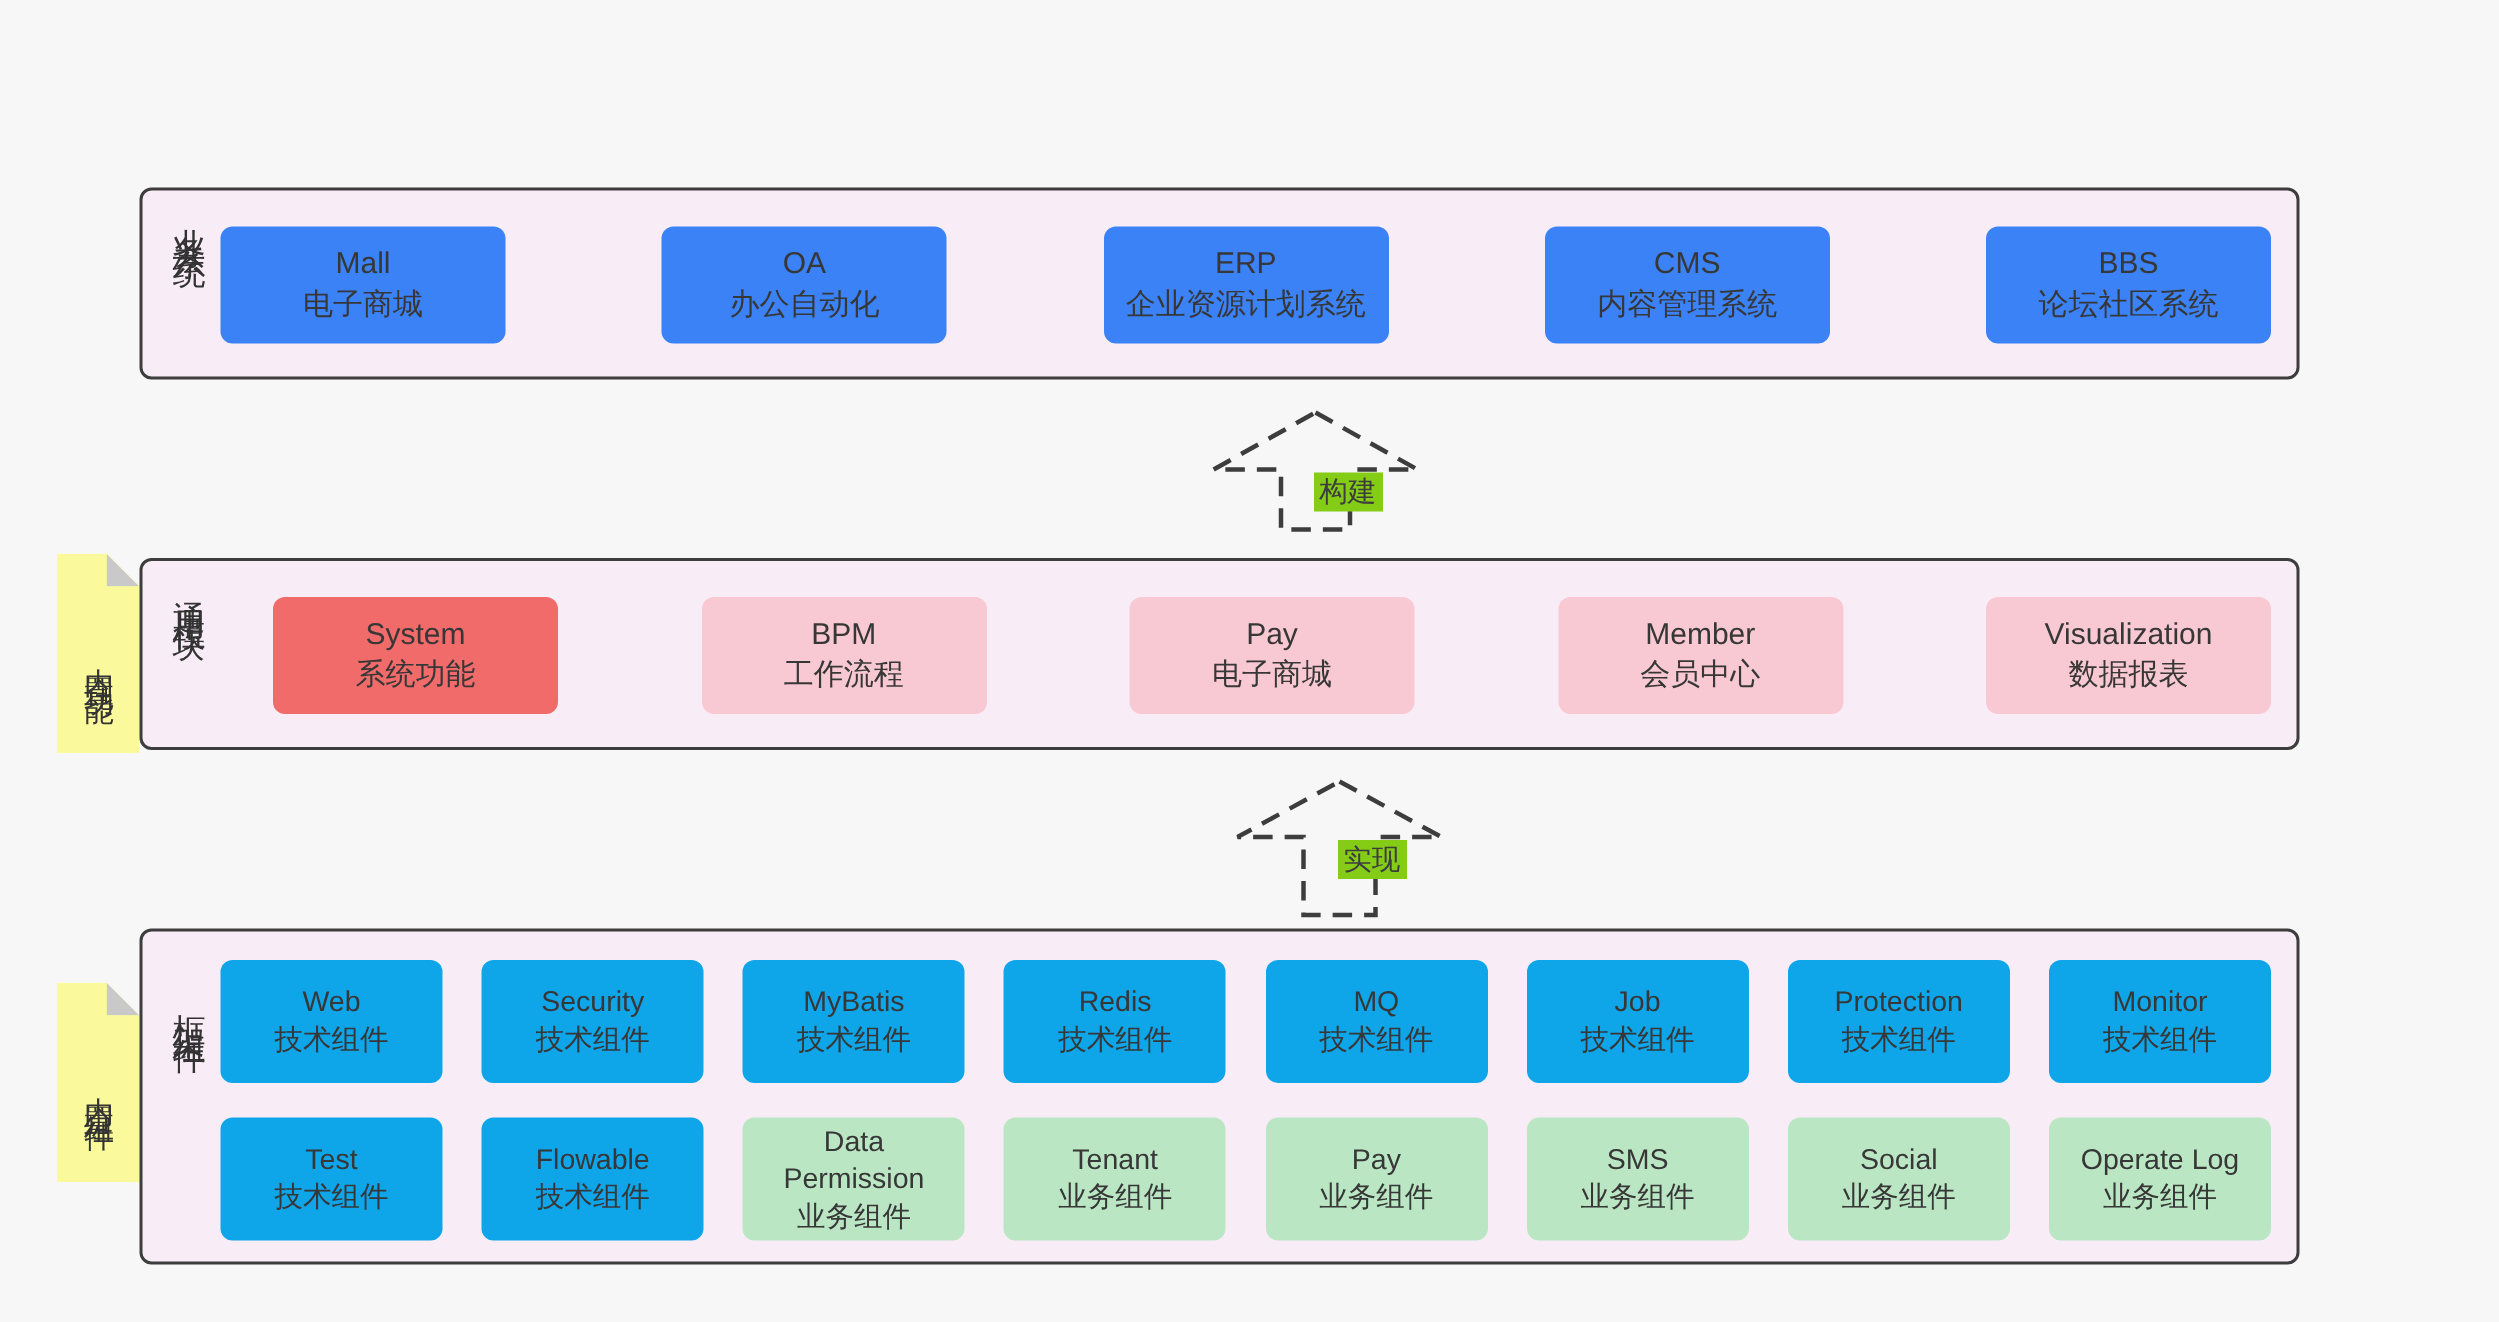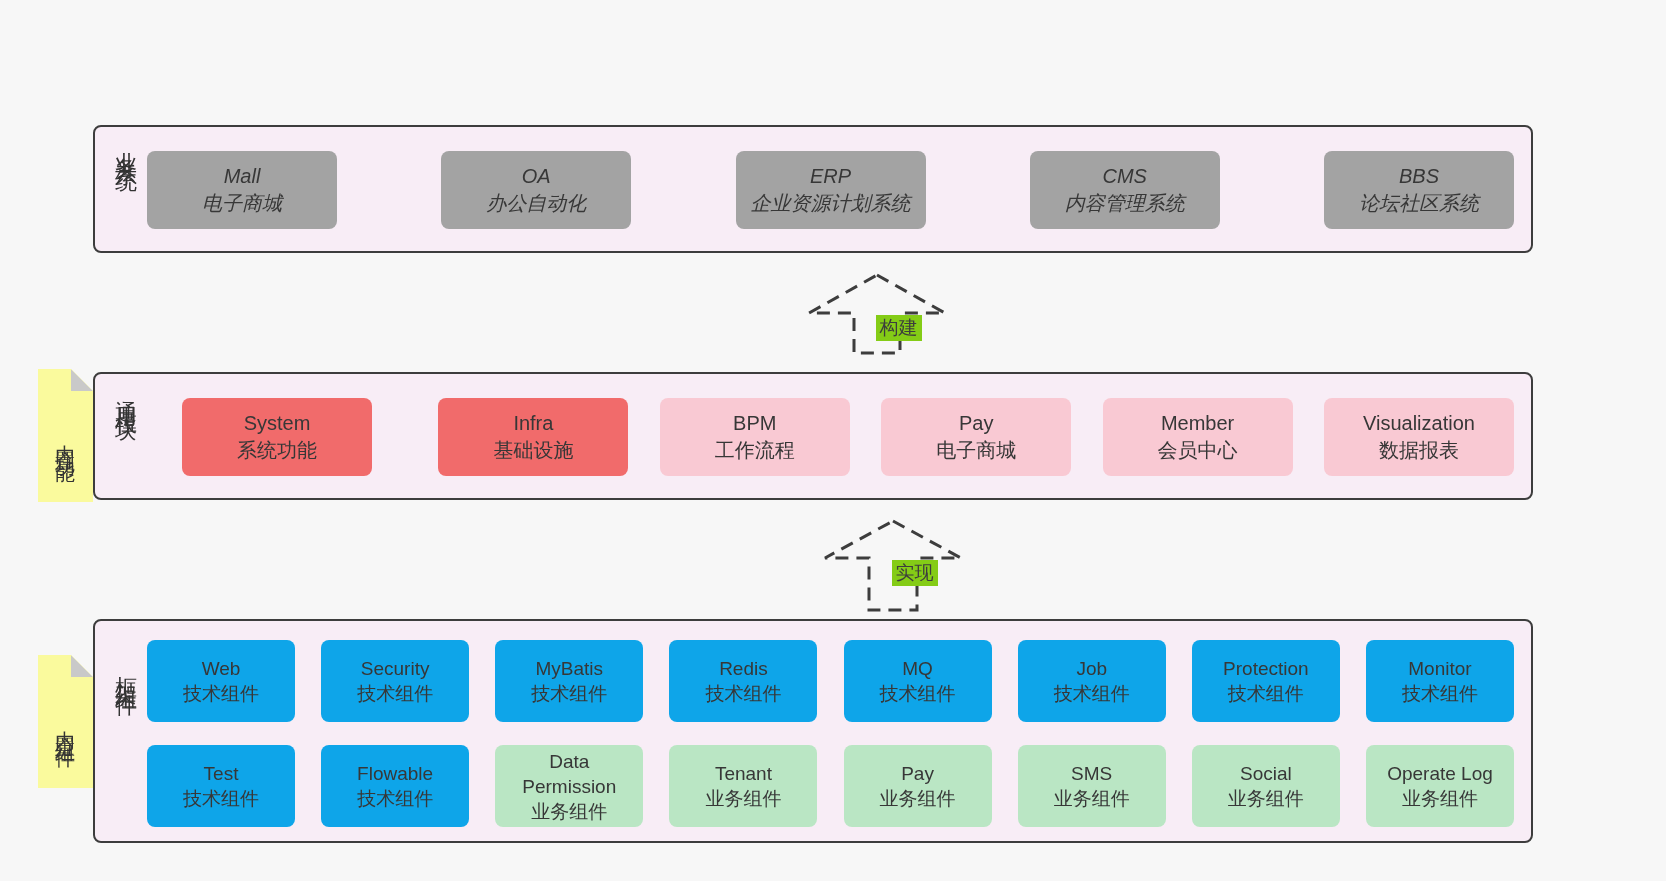--- a/index.html
+++ b/index.html
@@ -33,21 +33,21 @@
   #layer-components .row-1{top:19px;}
   #layer-components .row-2{top:124px;}
   .box{
     box-sizing:border-box;border-radius:8px;
     display:flex;flex-direction:column;align-items:center;justify-content:center;
     text-align:center;font-size:20px;line-height:27px;color:#373737;
     padding:2px 6px;
   }
   .box.lg{width:190px;height:78px;}
   .box.sm{width:148px;height:82px;line-height:25px;font-size:19px;}
-  .blue{background:#a3a3a3;font-style:italic;}
+  .blue{background:#3b82f6;}
   .red{background:#f16b6b;margin-left:35px;}
   .pink{background:#f9c9d3;}
   .green{background:#0ea5e9;}
   .lightgreen{background:#bae6c4;}
   
   .sticky{position:absolute;left:38px;width:55px;height:133px;background:#fafa9d;
     clip-path:polygon(0 0,calc(100% - 22px) 0,100% 22px,100% 100%,0 100%);}
   #sticky-modules{top:369px;}
   #sticky-components{top:655px;}
   .fold{position:absolute;right:0;top:0;width:22px;height:22px;background:#c9c9c9;
@@ -117,24 +117,20 @@
     <div class="arrow-label"><span>构建</span></div>
   </div>
 
   <div class="layer" id="layer-modules">
     <div class="vlabel">通用模块</div>
     <div class="box-row">
       <div class="box lg red">
         <div>System</div>
         <div>系统功能</div>
       </div>
-      <div class="box lg red">
-        <div>Infra</div>
-        <div>基础设施</div>
-      </div>
       <div class="box lg pink">
         <div>BPM</div>
         <div>工作流程</div>
       </div>
       <div class="box lg pink">
         <div>Pay</div>
         <div>电子商城</div>
       </div>
       <div class="box lg pink">
         <div>Member</div>

